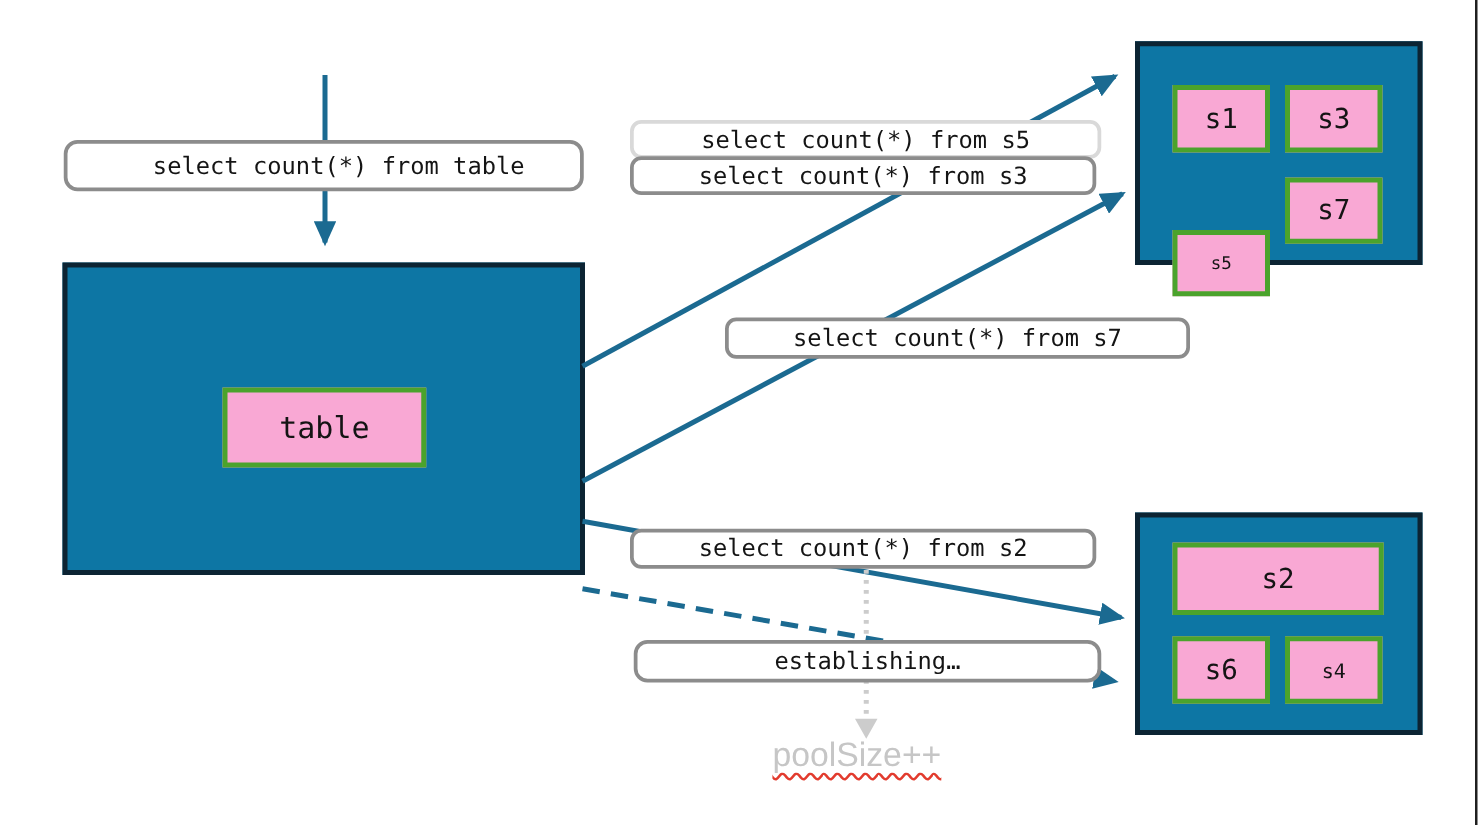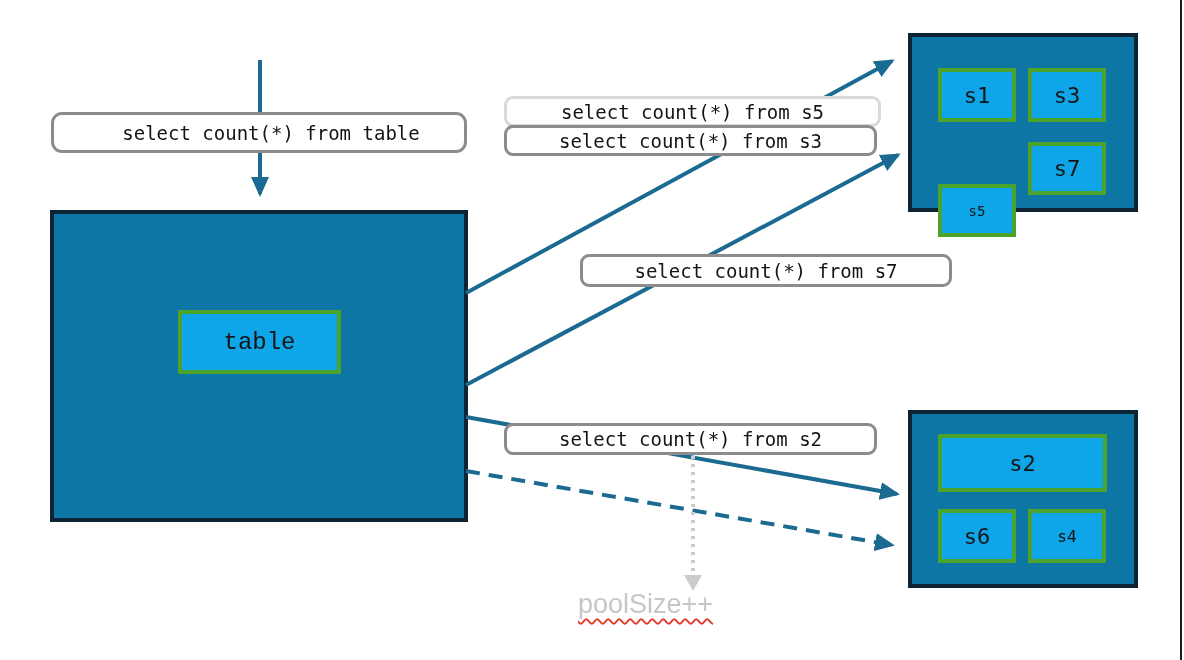--- a/index.html
+++ b/index.html
@@ -7,32 +7,32 @@
     --arrow:#1b6a91; --label-border:#8c8c8c; --label-border-light:#d9d9d9;
     --muted-text:#c6c6c6; --muted-arrow:#cccccc; --squiggle:#e23b2e;
     --text:#141414;
   }
   html,body{margin:0;padding:0;background:#ffffff;}
   .canvas{position:relative;width:1184px;height:660px;background:#ffffff;overflow:hidden;
           font-family:"DejaVu Sans Mono","Liberation Mono",monospace;}
   .layer-svg{position:absolute;left:0;top:0;z-index:2;}
   .node{position:absolute;background:var(--node-fill);border:4px solid var(--node-border);
         box-sizing:border-box;z-index:1;}
-  .inner-label{position:absolute;background:#0ea5e9;border:4px solid var(--shard-border);
+  .inner-label{position:absolute;background:#f9a8d4;border:4px solid var(--shard-border);
         box-sizing:border-box;display:flex;align-items:center;justify-content:center;
         color:var(--text);z-index:3;}
   .query-label{position:absolute;background:#ffffff;border:3px solid var(--label-border);
         box-sizing:border-box;border-radius:9px;display:flex;align-items:center;justify-content:center;
         font-size:19px;color:var(--text);z-index:3;white-space:nowrap;}
   .query-label.light{border-color:var(--label-border-light);}
   .arrow{stroke:var(--arrow);stroke-width:4;fill:none;}
   .arrow-head{fill:var(--arrow);stroke:none;}
   .dotted{stroke:var(--muted-arrow);stroke-width:4;fill:none;}
   .dotted-head{fill:var(--muted-arrow);stroke:none;}
-  .poolsize{position:absolute;left:578px;top:589px;width:215px;text-align:left;z-index:3;
+  .poolsize{position:absolute;left:578px;top:589px;width:215px;text-align:center;z-index:3;
         font-family:"Liberation Sans","DejaVu Sans",sans-serif;font-size:27px;color:var(--muted-text);
         text-decoration:underline wavy var(--squiggle) 2px;text-decoration-skip-ink:none;
         text-underline-offset:5px;}
   .edge-line{position:absolute;top:0;right:2px;width:2px;height:660px;background:#1f1f1f;z-index:5;}
 </style>
 </head>
 <body>
 
 <div class="canvas">
 
@@ -44,21 +44,21 @@
     </defs>
     <line class="arrow" x1="260" y1="60" x2="260" y2="194" marker-end="url(#ah)"></line>
     <line class="arrow" x1="466" y1="293" x2="892" y2="61" marker-end="url(#ah)"></line>
     <line class="arrow" x1="466" y1="385" x2="898" y2="155" marker-end="url(#ah)"></line>
     <line class="arrow" x1="466" y1="417" x2="897" y2="494" marker-end="url(#ah)"></line>
     <line class="arrow" x1="466" y1="471" x2="892" y2="545" marker-end="url(#ah)" stroke-dasharray="14 9"></line>
     <line class="dotted" x1="693" y1="456" x2="693" y2="572" stroke-dasharray="3 5"></line>
     <polygon class="dotted-head" points="684,575 702,575 693,591"></polygon>
   </svg>
 
-  <div class="node" style="left:50px;top:210px;width:418px;height:312px;font-family:Liberation Mono, monospace;">
+  <div class="node" style="left:50px;top:210px;width:418px;height:250px;">
     <div class="inner-label" style="left:124px;top:96px;width:163px;height:64px;font-size:24px;">
       <span>table</span>
     </div>
   </div>
 
   <div class="node" style="left:908px;top:33px;width:230px;height:179px;">
     <div class="inner-label" style="left:26px;top:31px;width:78px;height:54px;font-size:22px;">
       <span>s1</span>
     </div>
     <div class="inner-label" style="left:116px;top:31px;width:78px;height:54px;font-size:22px;">
@@ -87,18 +87,19 @@
   <div class="query-label" style="left:51px;top:112px;width:416px;height:41px;border-radius:11px;padding-left:24px;">select count(*) from table</div>
 
   <div class="query-label light" style="left:504px;top:96px;width:377px;height:31px;">select count(*) from s5</div>
 
   <div class="query-label" style="left:504px;top:125px;width:373px;height:31px;z-index:4;">select count(*) from s3</div>
 
   <div class="query-label" style="left:580px;top:254px;width:372px;height:33px;">select count(*) from s7</div>
 
   <div class="query-label" style="left:504px;top:423px;width:373px;height:32px;">select count(*) from s2</div>
 
+  <div class="query-label" style="left:507px;top:512px;width:374px;height:34px;border-radius:11px;">establishing…</div>
 
   <div class="poolsize">poolSize++</div>
 
   <div class="edge-line"></div>
 
 </div>
 
 </body></html>

